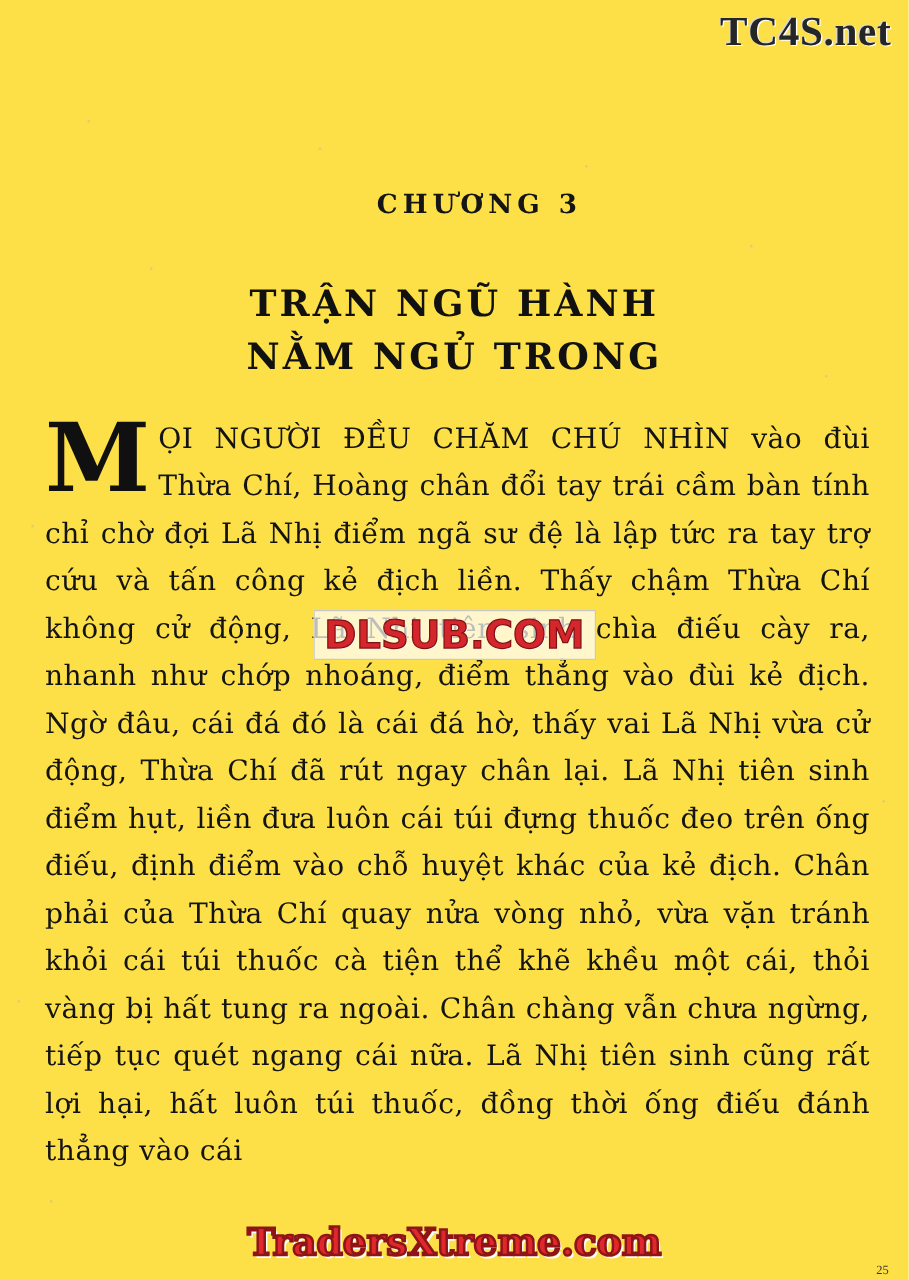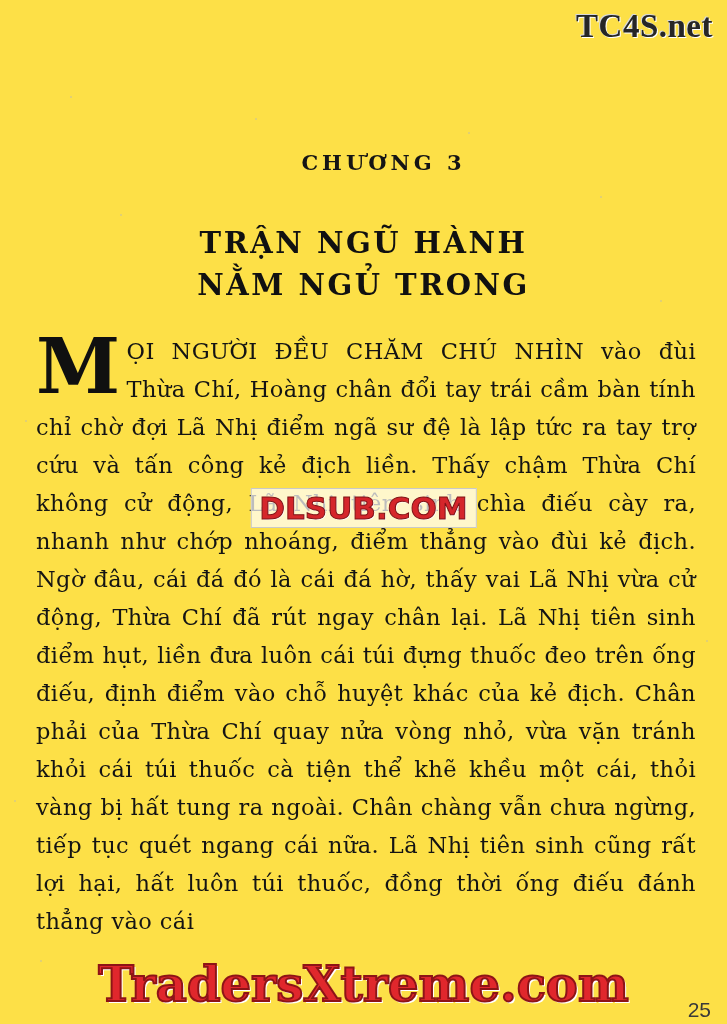--- a/index.html
+++ b/index.html
@@ -121,34 +121,34 @@
   }
 
   
   .wm-bottom {
     position: absolute;
     bottom: 12px;
     left: 50%;
     transform: translateX(-50%);
     font-family: "DejaVu Serif", serif;
     font-weight: bold;
-    font-size: 48px;
+    font-size: 30px;
     color: #e0272c;
     -webkit-text-stroke: 2px #8d1417;
     text-shadow: 2px 2px 0 #ffffff;
     white-space: nowrap;
     text-align: center;
   }
 
   .page-number {
     position: absolute;
     bottom: 2px;
     right: 16px;
-    font-family: Liberation Sans, sans-serif;
-    font-size: 21px;
+    font-family: Liberation Serif, serif;
+    font-size: 10px;
     color: #3a3a3a;
   }
 </style>
 </head>
 <body>
 
 <div class="page">
 
   <div class="speckle" style="top:118px;left:255px;"></div>
   <div class="speckle" style="top:132px;left:468px;"></div>

